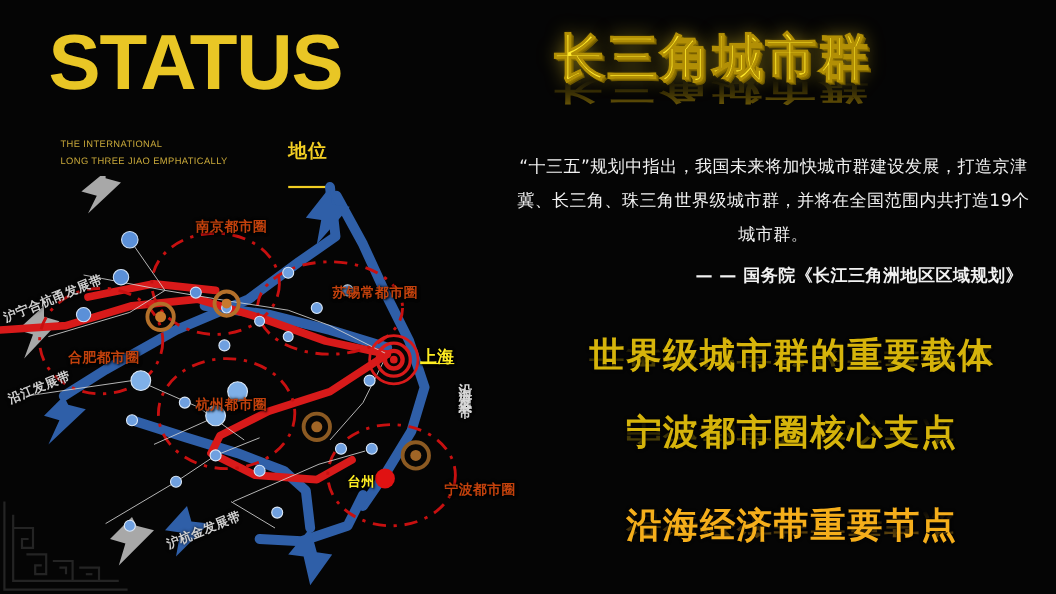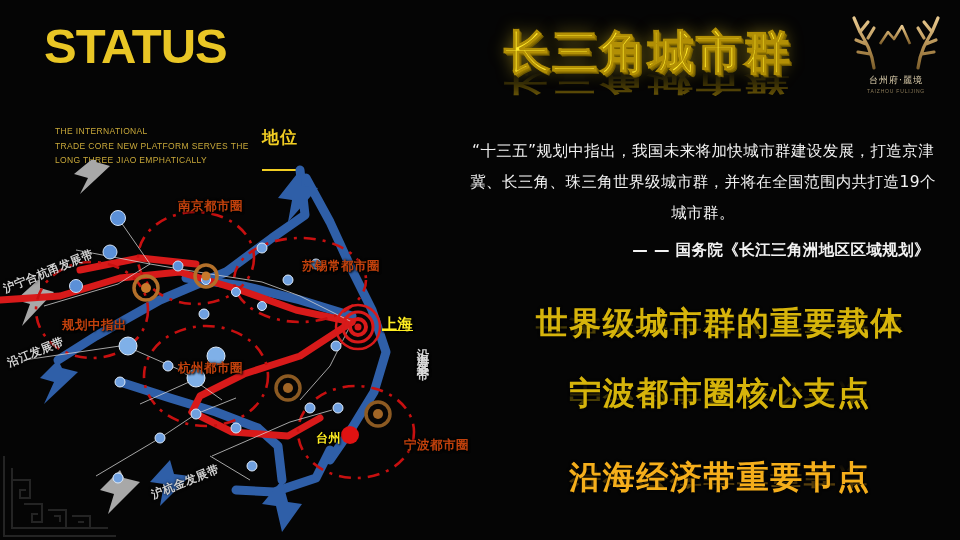--- a/index.html
+++ b/index.html
@@ -5,21 +5,21 @@
   html,body{margin:0;padding:0;background:#000;}
   body{width:960px;height:540px;overflow:hidden;font-family:"Liberation Sans","DejaVu Sans",sans-serif;}
   #slide{position:relative;width:960px;height:540px;background:#050505;overflow:hidden;}
 
   
   .meander{position:absolute;left:0;bottom:0;width:120px;height:90px;opacity:.85;pointer-events:none;}
 
   
   .status-title{
     position:absolute;left:44px;top:22px;
-    font-size:49px;font-weight:bold;letter-spacing:-1px;
+    font-size:71px;font-weight:bold;letter-spacing:-1px;
     color:#E9C625;line-height:1;
   }
   .eng-sub{
     position:absolute;left:55px;top:124px;width:250px;
     color:#C9A93A;font-size:8.5px;line-height:14.5px;letter-spacing:.35px;
     text-transform:uppercase;
   }
   .diwei{
     position:absolute;left:262px;top:126px;
     color:#F2CE23;font-size:17px;font-weight:bold;
@@ -99,21 +99,20 @@
 </style>
 </head>
 <body>
 
 <div id="slide">
 
   <div class="status-title">STATUS</div>
 
   <div class="eng-sub">
     <div>THE INTERNATIONAL</div>
-    <div>TRADE CORE NEW PLATFORM SERVES THE</div>
     <div>LONG THREE JIAO EMPHATICALLY</div>
   </div>
 
   <div class="diwei">地位</div>
 
   <div id="map">
     <svg width="470" height="380" viewBox="0 0 470 380">
 
       <g fill="none" stroke="#2F5FA8" stroke-width="9" stroke-linecap="round" stroke-linejoin="round">
         <path d="M300 10 L305 55 L272 78 L226 112 L160 140 L96 176 L58 200"></path>
@@ -226,21 +225,21 @@
         <circle cx="358" cy="167" r="8" stroke-width="4"></circle>
         <circle cx="358" cy="167" r="3.5" fill="#D81A1A" stroke="none"></circle>
       </g>
 
       <circle cx="350" cy="275" r="9" fill="#E01212"></circle>
     </svg>
 
     
     <div class="maplbl lbl-orange" style="left:178px;top:38px;">南京都市圈</div>
     <div class="maplbl lbl-orange" style="left:302px;top:98px;">苏锡常都市圈</div>
-    <div class="maplbl lbl-orange" style="left:62px;top:157px;">规划中指出</div>
+    <div class="maplbl lbl-orange" style="left:62px;top:157px;">合肥都市圈</div>
     <div class="maplbl lbl-orange" style="left:178px;top:200px;">杭州都市圈</div>
     <div class="maplbl lbl-orange" style="left:404px;top:277px;">宁波都市圈</div>
 
     <div class="maplbl lbl-yellow" style="left:382px;top:155px;text-decoration:underline;">上海</div>
     <div class="maplbl lbl-yellow-sm" style="left:316px;top:270px;">台州</div>
 
     <div class="maplbl lbl-grey" style="left:4px;top:122px;transform:rotate(-22deg);transform-origin:left center;">沪宁合杭甬发展带</div>
     <div class="maplbl lbl-grey" style="left:8px;top:196px;transform:rotate(-22deg);transform-origin:left center;">沿江发展带</div>
     <div class="maplbl lbl-grey" style="left:152px;top:328px;transform:rotate(-22deg);transform-origin:left center;">沪杭金发展带</div>
     <div class="lbl-vert" style="position:absolute;left:414px;top:178px;">沿海发展带</div>
@@ -252,38 +251,20 @@
       <path d="M12 18 L12 78 L108 78"></path>
       <path d="M12 30 L30 30 L30 48 L20 48 L20 40 L26 40"></path>
       <path d="M24 54 L42 54 L42 72 L32 72 L32 64 L38 64"></path>
       <path d="M48 60 L66 60 L66 78"></path>
       <path d="M54 66 L60 66 L60 72"></path>
       <path d="M72 66 L90 66 L90 78"></path>
       <path d="M78 72 L84 72"></path>
     </g>
   </svg>
 
-  <div id="logo">
-    <svg width="104" height="66" viewBox="0 0 104 66">
-      <defs>
-        <linearGradient id="gold" x1="0" y1="0" x2="0" y2="1">
-          <stop offset="0%" stop-color="#E8C98F"></stop>
-          <stop offset="60%" stop-color="#B08B4E"></stop>
-          <stop offset="100%" stop-color="#7d5f2c"></stop>
-        </linearGradient>
-      </defs>
-      <g fill="none" stroke="url(#gold)" stroke-width="3.2" stroke-linecap="round">
-        <path d="M30 62 C28 46 22 36 16 26 M16 26 L10 12 M16 26 L24 16 M22 38 L12 34 M26 48 L14 46 M24 32 L30 22"></path>
-        <path d="M74 62 C76 46 82 36 88 26 M88 26 L94 12 M88 26 L80 16 M82 38 L92 34 M78 48 L90 46 M80 32 L74 22"></path>
-      </g>
-      <polyline points="36,38 44,26 50,33 58,20 66,38" fill="none" stroke="url(#gold)" stroke-width="2.6" stroke-linejoin="round"></polyline>
-    </svg>
-    <div class="logo-cn">台州府·麗境</div>
-    <div class="logo-en">TAIZHOU FULIJING</div>
-  </div>
 
   <div class="main-title-refl">长三角城市群</div>
   <div class="main-title">长三角城市群</div>
 
   <div class="para">
     <span>“十三五”规划中指出，我国未来将加快城市群建设发展，打造京津冀、长三角、珠三角世界级城市群，并将在全国范围内共打造19个城市群。</span>
     <span class="attrib">— — 国务院《长江三角洲地区区域规划》</span>
   </div>
 
   <div class="headline-refl hl-gold" style="top:338px;">世界级城市群的重要载体</div>

